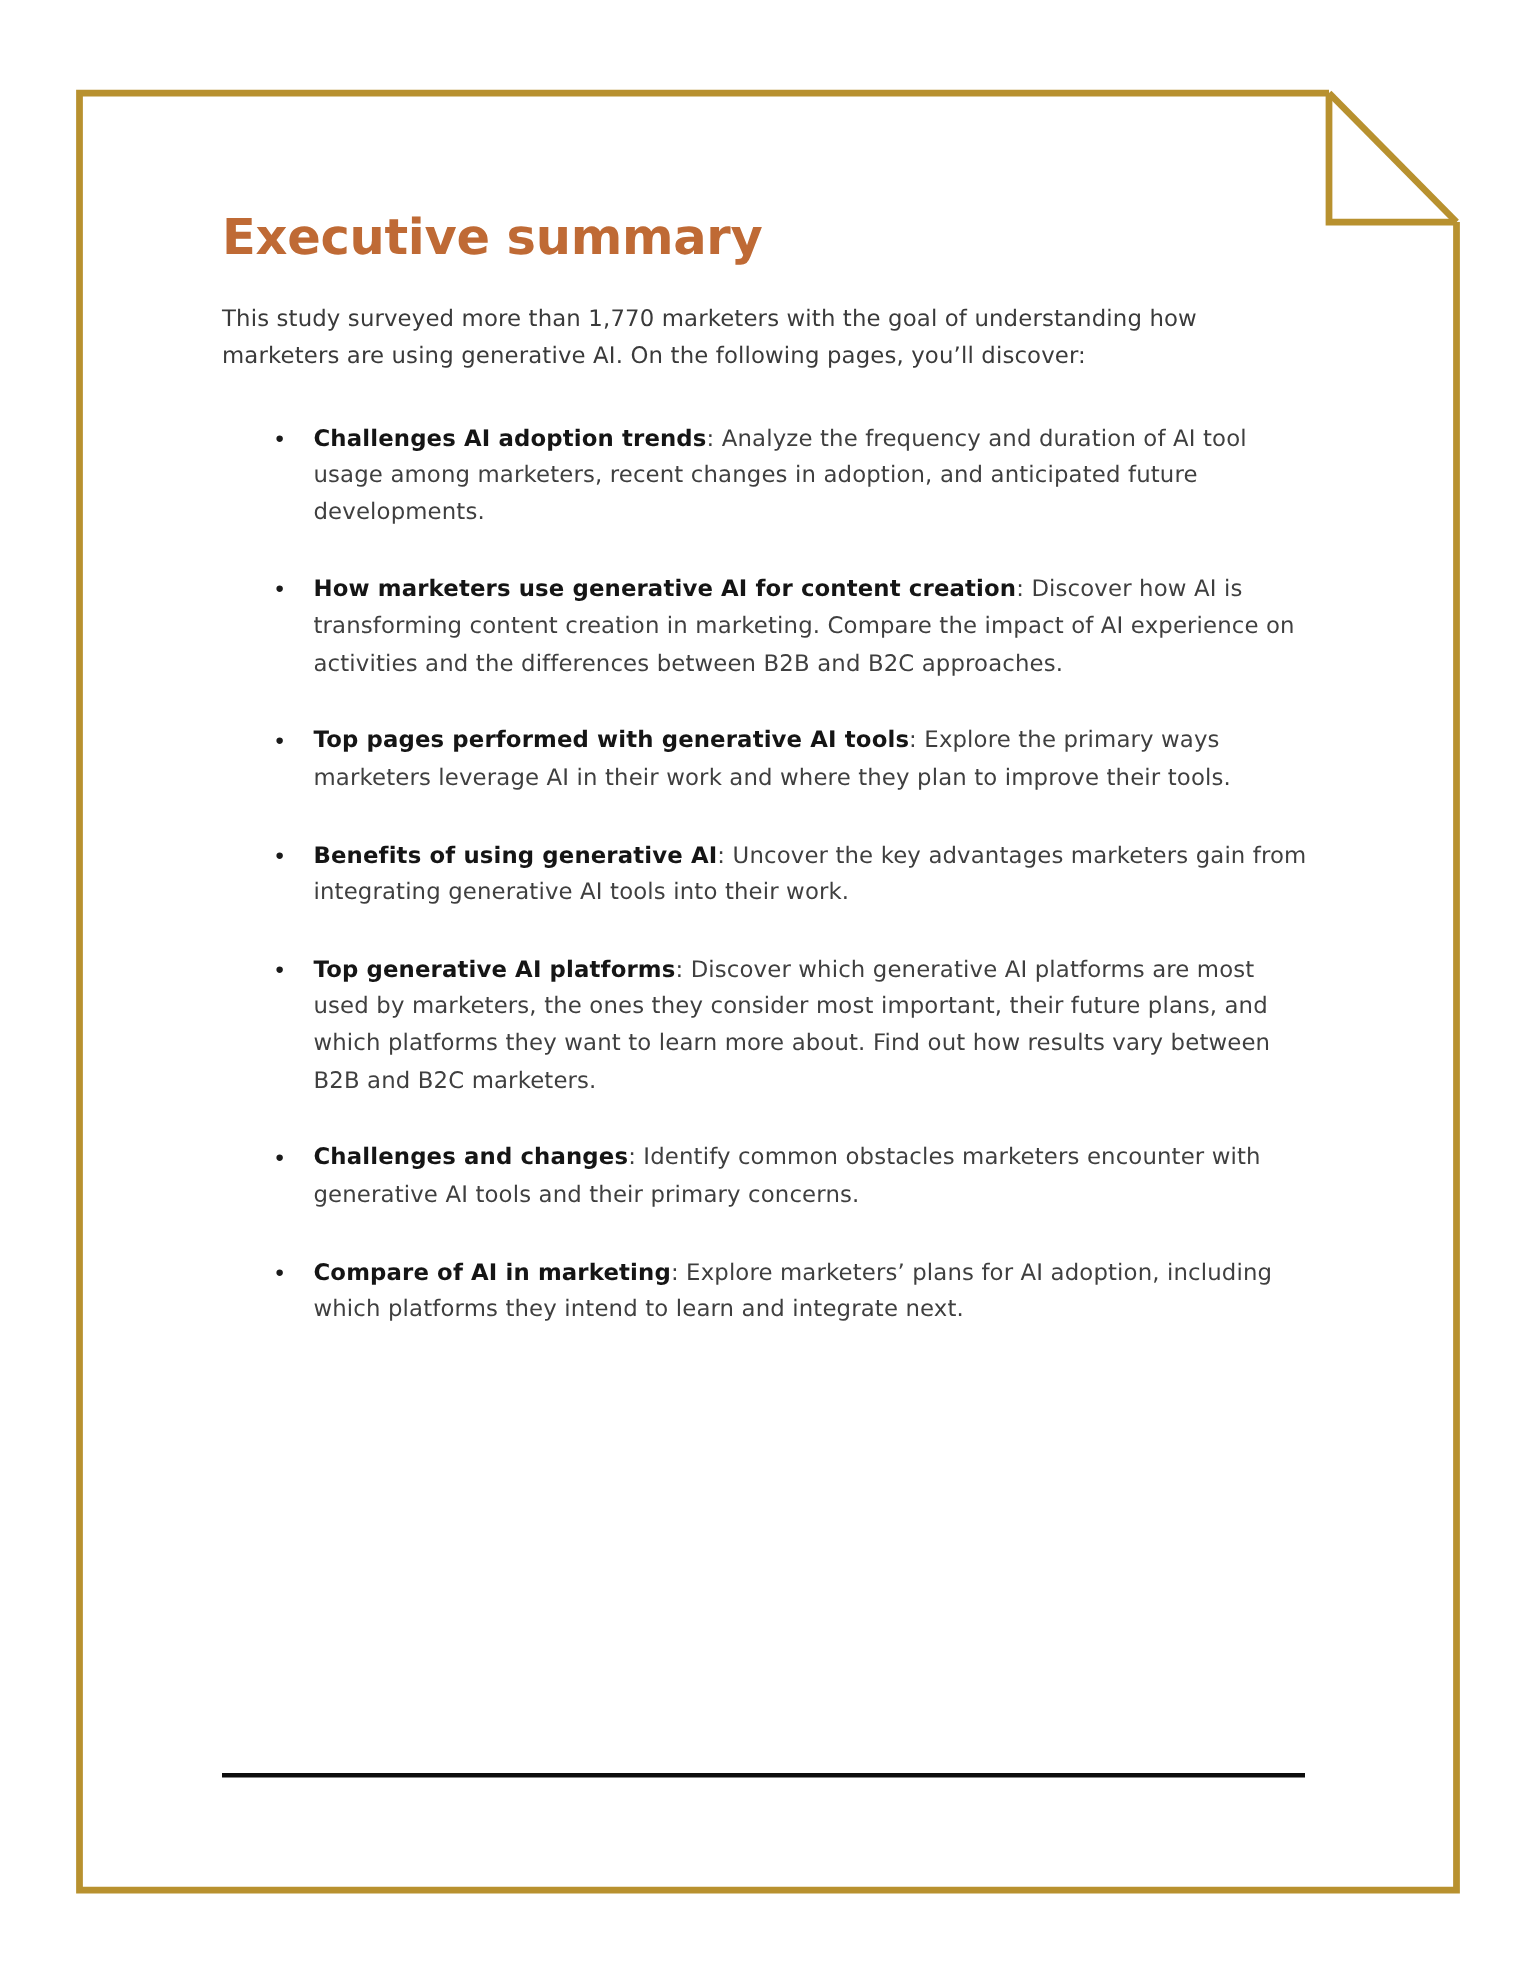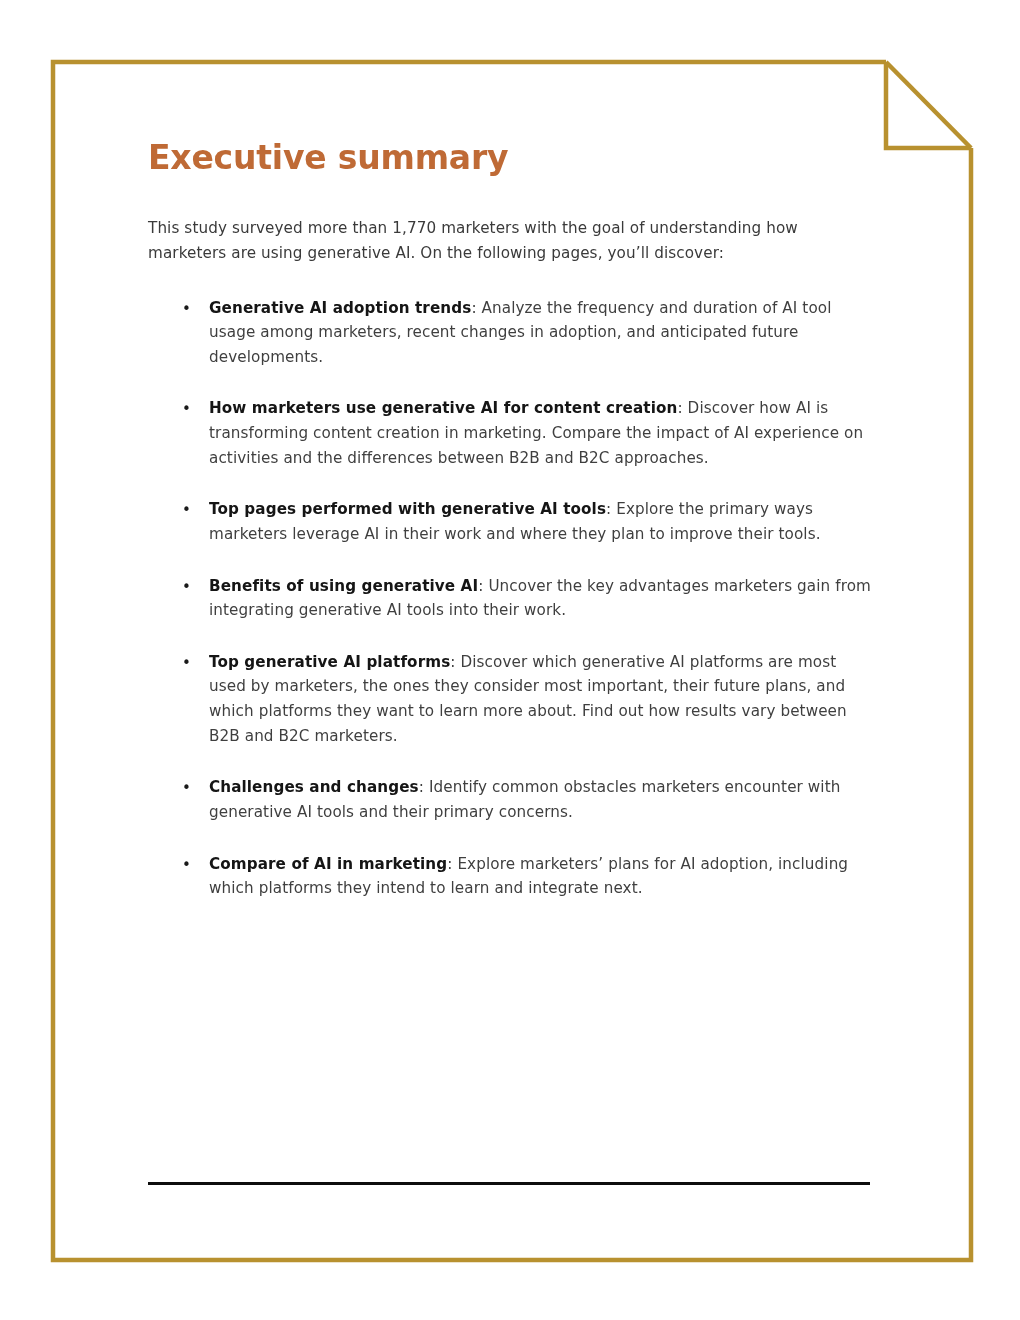--- a/index.html
+++ b/index.html
@@ -37,21 +37,21 @@
     width: 724px;
   }
 
   .doc-title {
     font-family: "DejaVu Sans", sans-serif;
     font-size: 33px;
     font-weight: bold;
     color: #bf6a35;
     letter-spacing: -0.2px;
     line-height: 1.1;
-    margin-bottom: 40px;
+    margin-bottom: 24px;
   }
 
   .intro-paragraph {
     font-family: "DejaVu Sans", sans-serif;
     font-size: 15.2px;
     font-weight: normal;
     color: #3a3a3a;
     line-height: 1.62;
     letter-spacing: 0.1px;
     width: 700px;
@@ -161,21 +161,21 @@
   <div class="content">
 
     <h1 class="doc-title">Executive summary</h1>
 
     <p class="intro-paragraph">This study surveyed more than 1,770 marketers with the goal of understanding how marketers are using generative AI. On the following pages, you’ll discover:</p>
 
     <ul class="bullet-list">
 
       <li class="bullet-item">
         <span class="bullet-dot">•</span>
-        <span class="bullet-lead">Generative AI adoption trends</span><span class="bullet-body">: Analyze the frequency and duration of AI tool usage among marketers, recent changes in adoption, and anticipated future developments.</span>
+        <span class="bullet-lead">Challenges AI adoption trends</span><span class="bullet-body">: Analyze the frequency and duration of AI tool usage among marketers, recent changes in adoption, and anticipated future developments.</span>
       </li>
 
       <li class="bullet-item">
         <span class="bullet-dot">•</span>
         <span class="bullet-lead">How marketers use generative AI for content creation</span><span class="bullet-body">: Discover how AI is transforming content creation in marketing. Compare the impact of AI experience on activities and the differences between B2B and B2C approaches.</span>
       </li>
 
       <li class="bullet-item">
         <span class="bullet-dot">•</span>
         <span class="bullet-lead">Top pages performed with generative AI tools</span><span class="bullet-body">: Explore the primary ways marketers leverage AI in their work and where they plan to improve their tools.</span>

